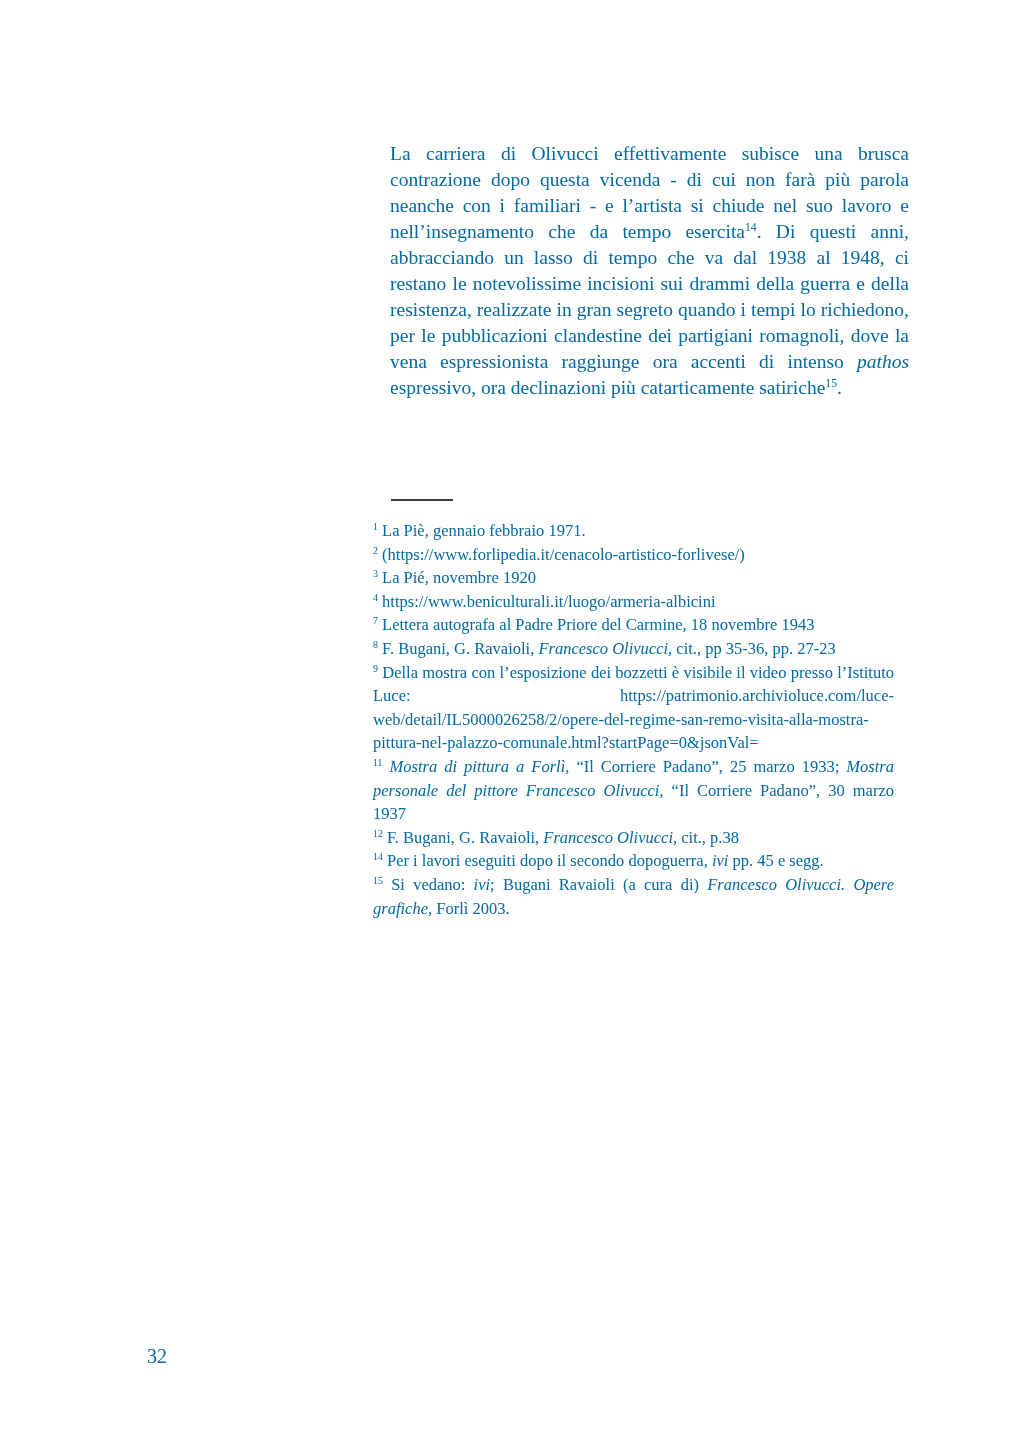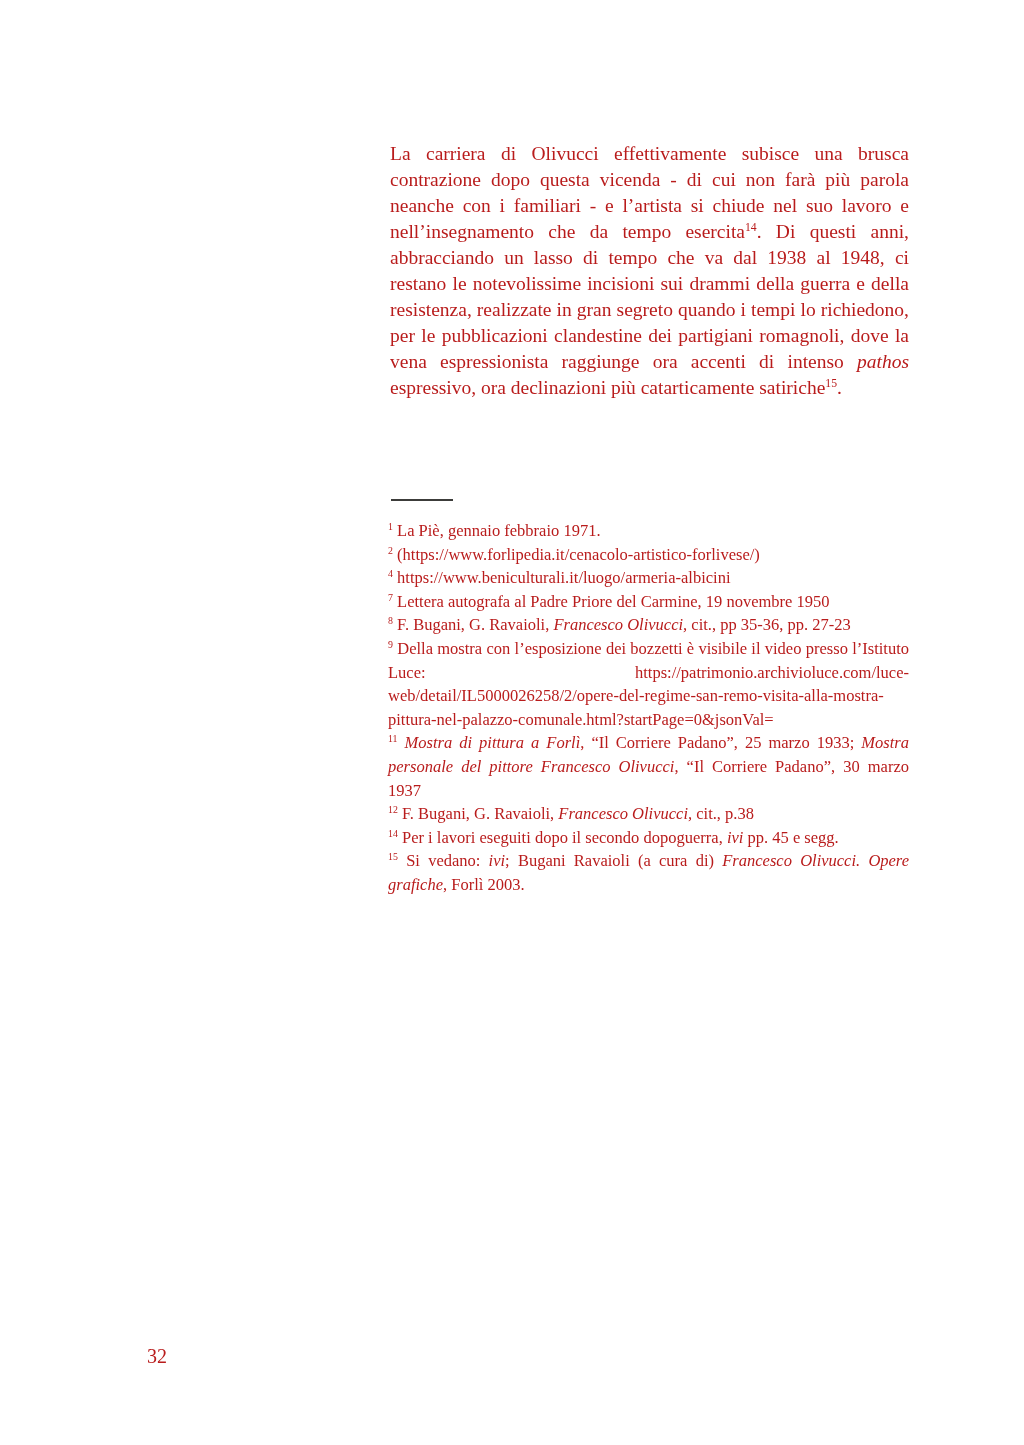--- a/index.html
+++ b/index.html
@@ -7,21 +7,21 @@
     padding: 0;
     background: #e8e8e8;
   }
   .page {
     position: relative;
     width: 1024px;
     height: 1445px;
     margin: 0 auto;
     background: #ffffff;
     font-family: "Liberation Serif", "DejaVu Serif", serif;
-    color: #b91c1c;
+    color: #0369a1;
     overflow: hidden;
   }
   .body-paragraph {
     position: absolute;
     left: 390px;
     top: 141px;
     width: 519px;
     margin: 0;
     font-size: 19.5px;
     line-height: 26px;
@@ -36,21 +36,21 @@
   .separator {
     position: absolute;
     left: 391px;
     top: 499px;
     width: 62px;
     height: 0;
     border-top: 2px solid #3c3c3a;
   }
   .footnotes {
     position: absolute;
-    left: 388px;
+    left: 373px;
     top: 519px;
     width: 521px;
     font-size: 16.5px;
     line-height: 23.6px;
     text-align: justify;
   }
   .footnote {
     margin: 0;
     overflow-wrap: anywhere;
   }
@@ -68,22 +68,23 @@
 
 <div class="page">
 
   <p class="body-paragraph"><span>La carriera di Olivucci effettivamente subisce una brusca contrazione dopo questa vicenda - di cui non farà più parola neanche con i familiari - e l’artista si chiude nel suo lavoro e nell’insegnamento che da tempo esercita</span><sup class="fnref">14</sup><span>. Di questi anni, abbracciando un lasso di tempo che va dal 1938 al 1948, ci restano le notevolissime incisioni sui drammi della guerra e della resistenza, realizzate in gran segreto quando i tempi lo richiedono, per le pubblicazioni clandestine dei partigiani romagnoli, dove la vena espressionista raggiunge ora accenti di intenso </span><i>pathos</i><span> espressivo, ora declinazioni più catarticamente satiriche</span><sup class="fnref">15</sup><span>.</span></p>
 
   <div class="separator"></div>
 
   <div class="footnotes">
       <p class="footnote"><sup class="fnnum">1</sup> <span>La Piè, gennaio febbraio 1971.</span></p>
       <p class="footnote"><sup class="fnnum">2</sup> <span>(https://www.forlipedia.it/cenacolo-artistico-forlivese/)</span></p>
+      <p class="footnote"><sup class="fnnum">3</sup> <span>La Pié, novembre 1920</span></p>
       <p class="footnote"><sup class="fnnum">4</sup> <span>https://www.beniculturali.it/luogo/armeria-albicini</span></p>
-      <p class="footnote"><sup class="fnnum">7</sup> <span>Lettera autografa al Padre Priore del Carmine, 19 novembre 1950</span></p>
+      <p class="footnote"><sup class="fnnum">7</sup> <span>Lettera autografa al Padre Priore del Carmine, 18 novembre 1943</span></p>
       <p class="footnote"><sup class="fnnum">8</sup> <span>F. Bugani, G. Ravaioli, </span><i>Francesco Olivucci,</i><span> cit., pp 35-36, pp. 27-23</span></p>
       <p class="footnote"><sup class="fnnum">9</sup> <span>Della mostra con l’esposizione dei bozzetti è visibile il video presso l’Istituto Luce: https://patrimonio.archivioluce.com/luce-web/detail/IL5000026258/2/opere-del-regime-san-remo-visita-alla-mostra-pittura-nel-palazzo-comunale.html?startPage=0&amp;jsonVal=</span></p>
       <p class="footnote"><sup class="fnnum">11</sup> <i>Mostra di pittura a Forlì</i><span>, “Il Corriere Padano”, 25 marzo 1933; </span><i>Mostra personale del pittore Francesco Olivucci</i><span>, “Il Corriere Padano”, 30 marzo 1937</span></p>
       <p class="footnote"><sup class="fnnum">12</sup> <span>F. Bugani, G. Ravaioli, </span><i>Francesco Olivucci,</i><span> cit., p.38</span></p>
       <p class="footnote"><sup class="fnnum">14</sup> <span>Per i lavori eseguiti dopo il secondo dopoguerra, </span><i>ivi</i><span> pp. 45 e segg.</span></p>
       <p class="footnote"><sup class="fnnum">15</sup> <span>Si vedano: </span><i>ivi</i><span>; Bugani Ravaioli (a cura di) </span><i>Francesco Olivucci. Opere grafiche</i><span>, Forlì 2003.</span></p>
     </div>
 
   <div class="page-number">32</div>
 

